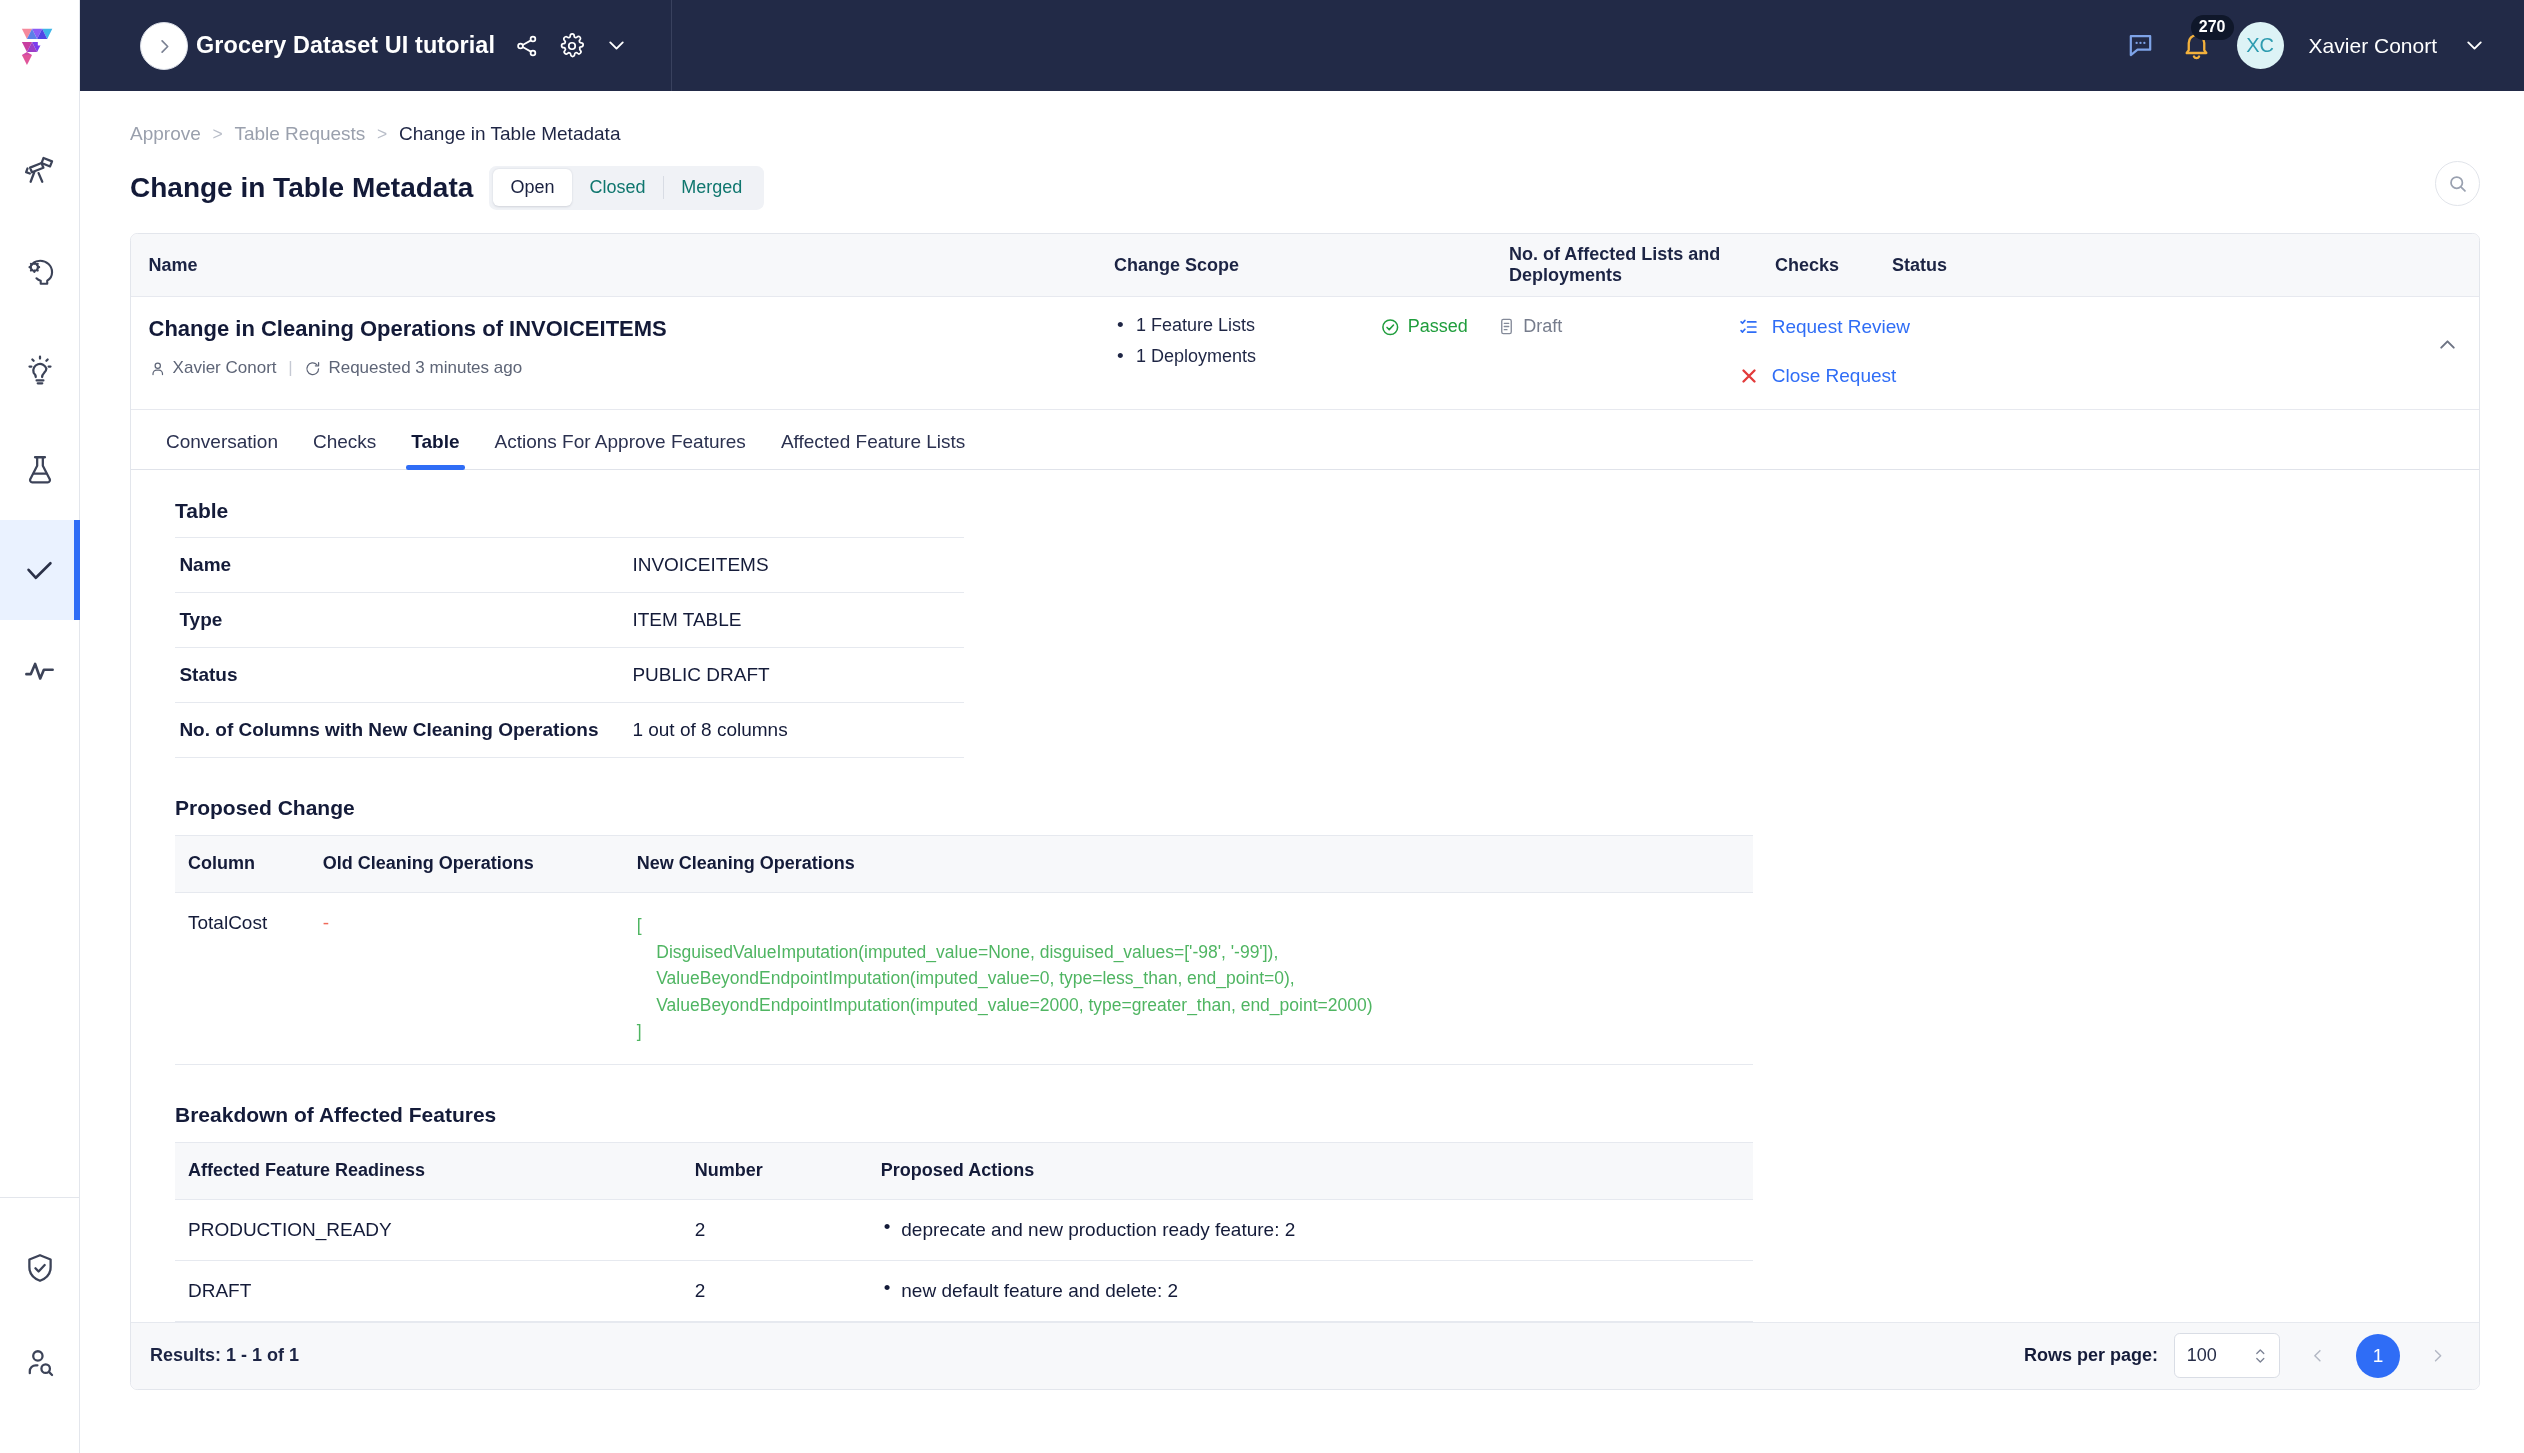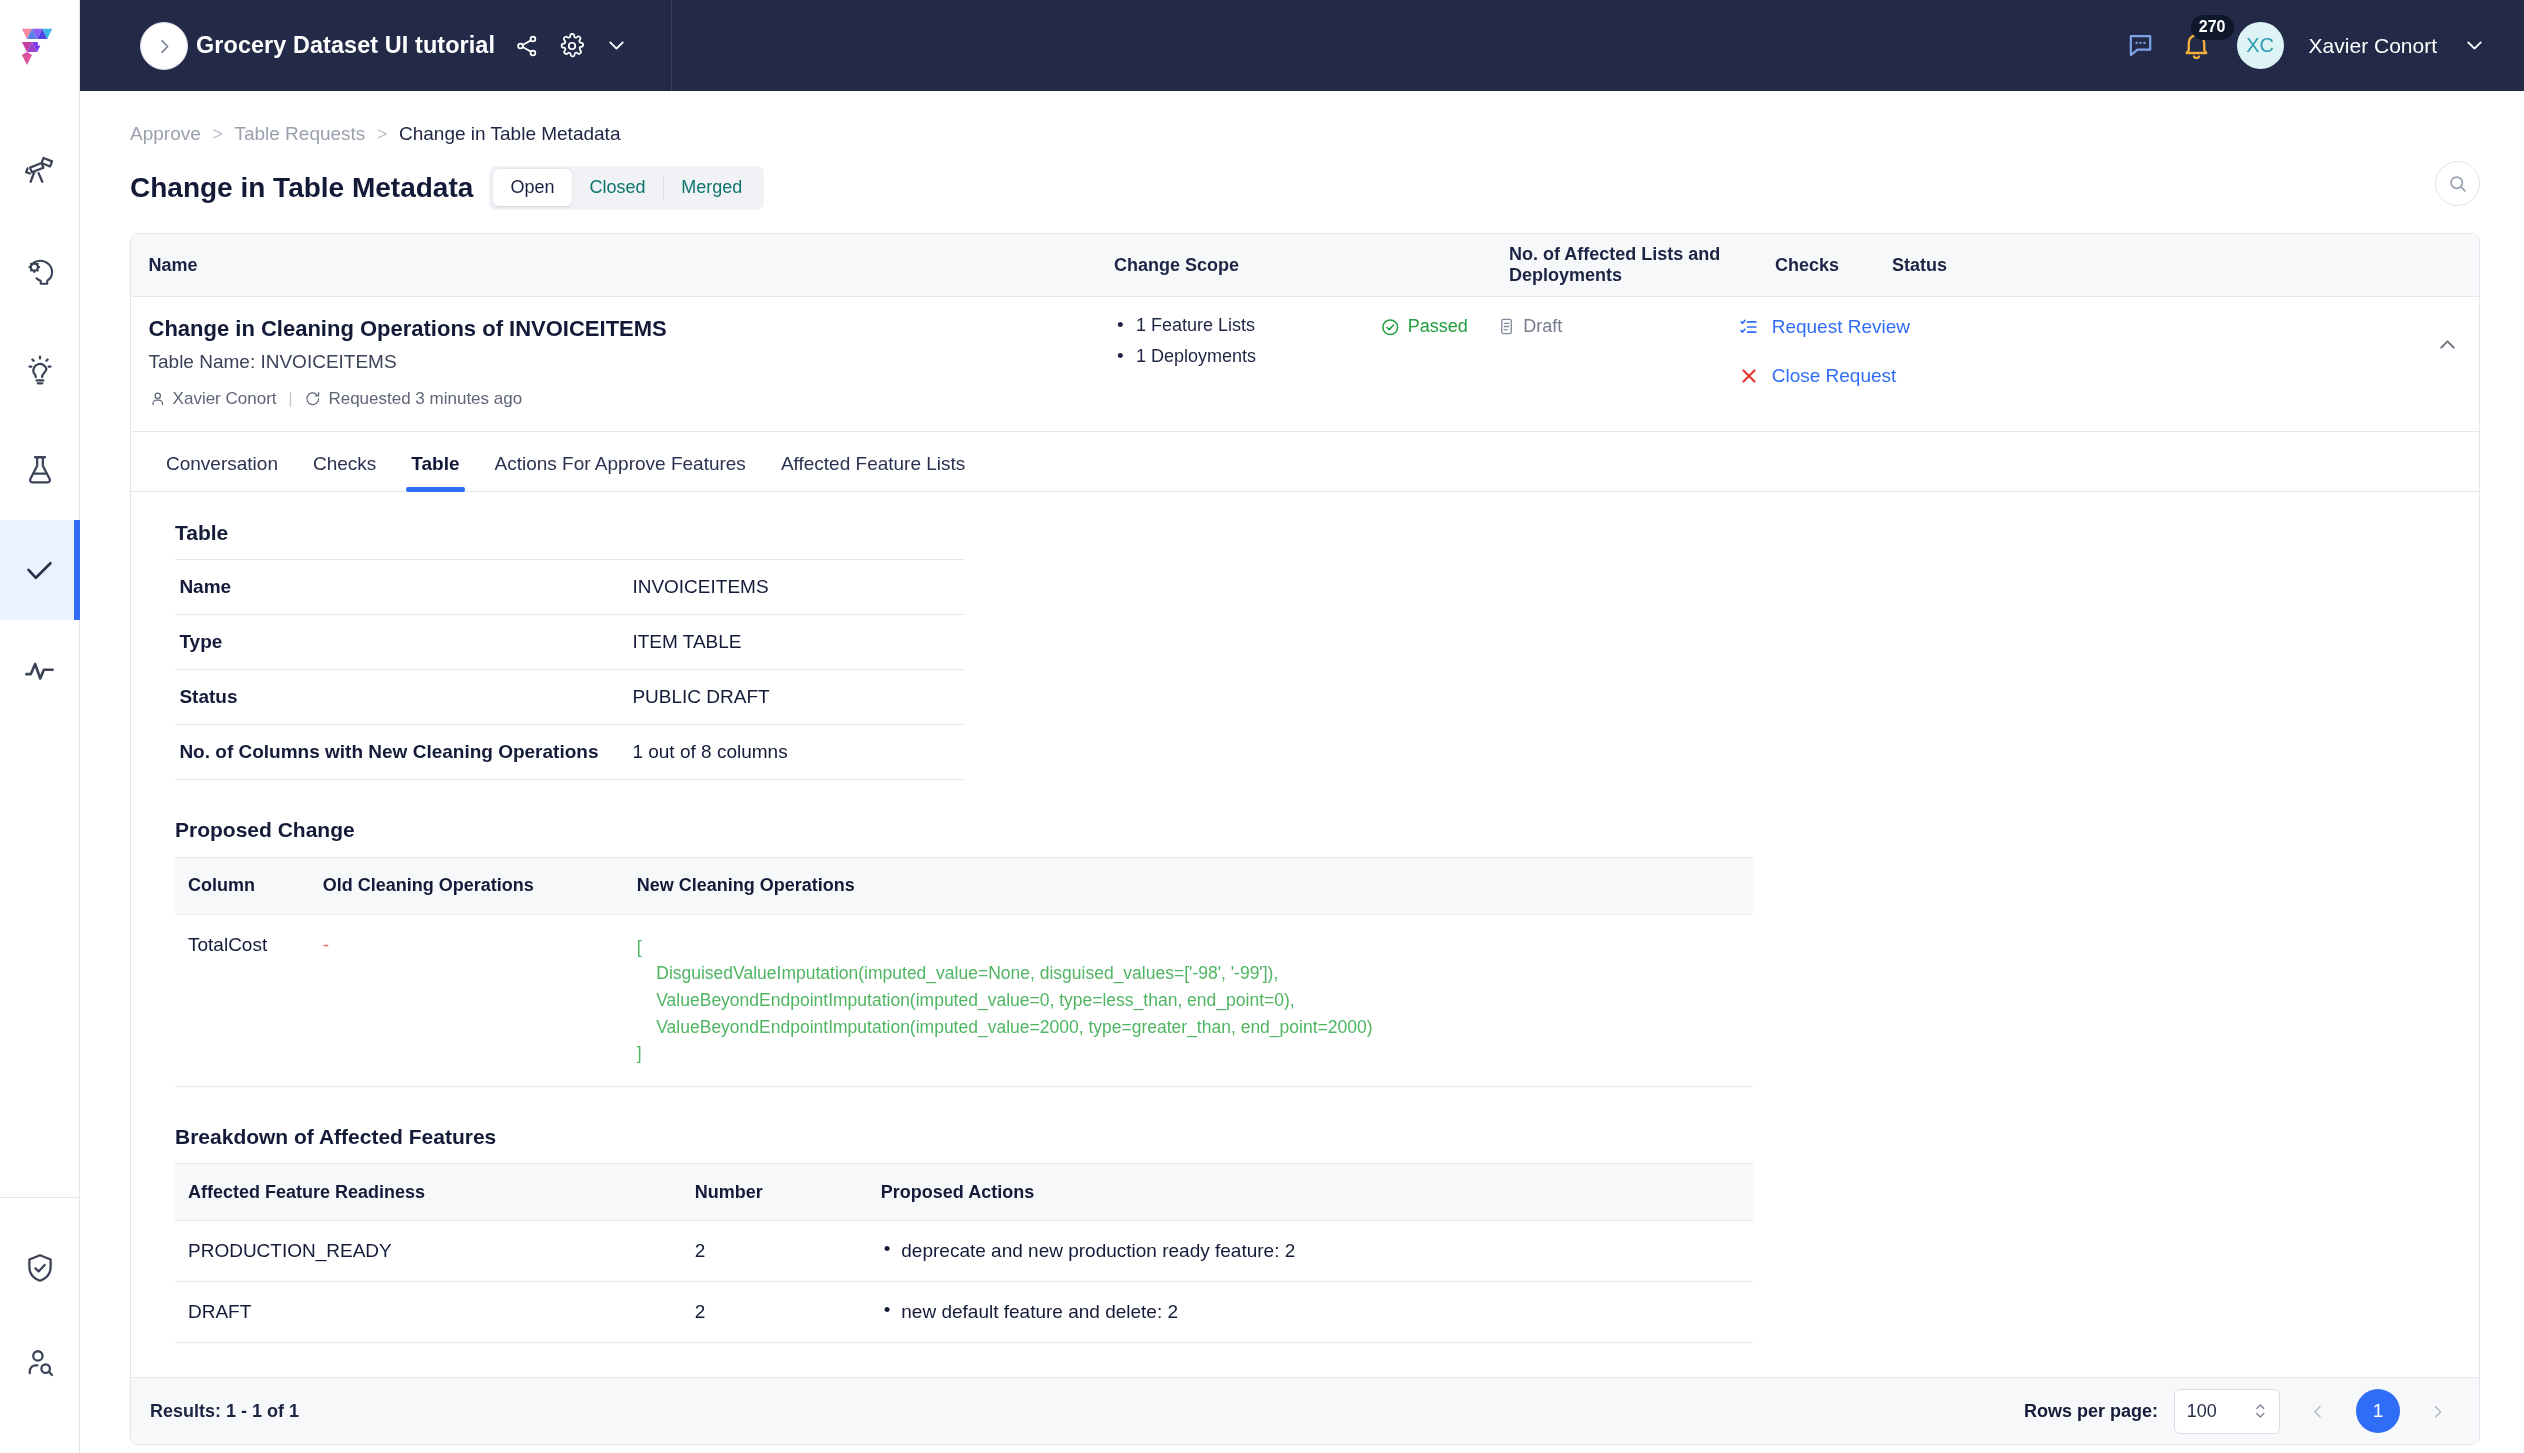--- a/index.html
+++ b/index.html
@@ -173,21 +173,21 @@
   .g2-num { width: 186px; }
   ul.acts { list-style: none; }
   ul.acts li { position: relative; padding-left: 20.5px; font-size: 19px; color: #141b39; }
   ul.acts li::before { content: "•"; position: absolute; left: 2.9px; top: -2.2px; font-size: 19px; }
 
   .section-gap { height: 38px; }
 
   
   .cfooter {
     display: flex; align-items: center; background: #f7f8fa; border-top: 0.7px solid #e6e9ef;
-    height: 67px; padding: 0 19px; margin-top: 34px;
+    height: 67px; padding: 0 19px; 
   }
   .results { font-size: 18px; color: #1c2444; font-weight: 700; }
   .pager { margin-left: auto; display: flex; align-items: center; gap: 16px; }
   .rpp-label { font-size: 18px; color: #141b39; font-weight: 700; }
   .rpp-box {
     width: 106px; height: 45px; border: 0.7px solid #d9dde5; border-radius: 5.8px; background: #fff;
     display: flex; align-items: center; justify-content: space-between; padding: 0 11.7px; cursor: pointer;
   }
   .rpp-val { font-size: 18px; color: #262d48; }
   .pg-btn {
@@ -406,21 +406,20 @@
             <div class="c-scope">Change Scope</div>
             <div class="c-lists">No. of Affected Lists and Deployments</div>
             <div class="c-checks">Checks</div>
             <div class="c-status">Status</div>
             <div class="c-act"></div>
           </div>
 
           <div class="trow">
             <div class="c-name">
               <div class="r-title">Change in Cleaning Operations of INVOICEITEMS</div>
-              <div class="r-sub">Table Name: INVOICEITEMS</div>
               <div class="r-meta">
                 <span class="mi">
                   <span>
                     <svg width="17.5" height="17.5" viewBox="0 0 24 24" fill="none" stroke="#5e6577" stroke-width="1.7" stroke-linecap="round">
                         <circle cx="12" cy="8" r="3.6"></circle>
                         <path d="M5.5 20v-1a5 5 0 0 1 5-5h3a5 5 0 0 1 5 5v1"></path>
                       </svg>
                   </span>
                   <span>Xavier Conort</span>
                 </span>

